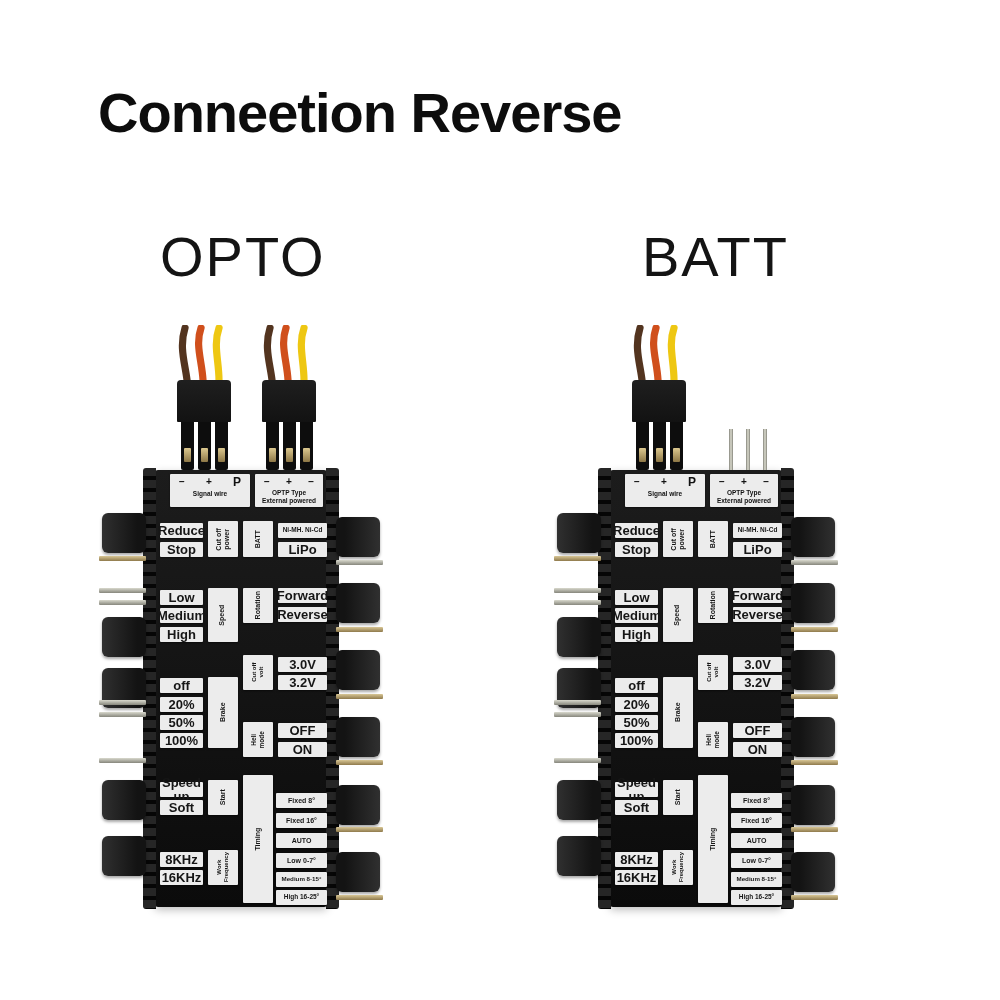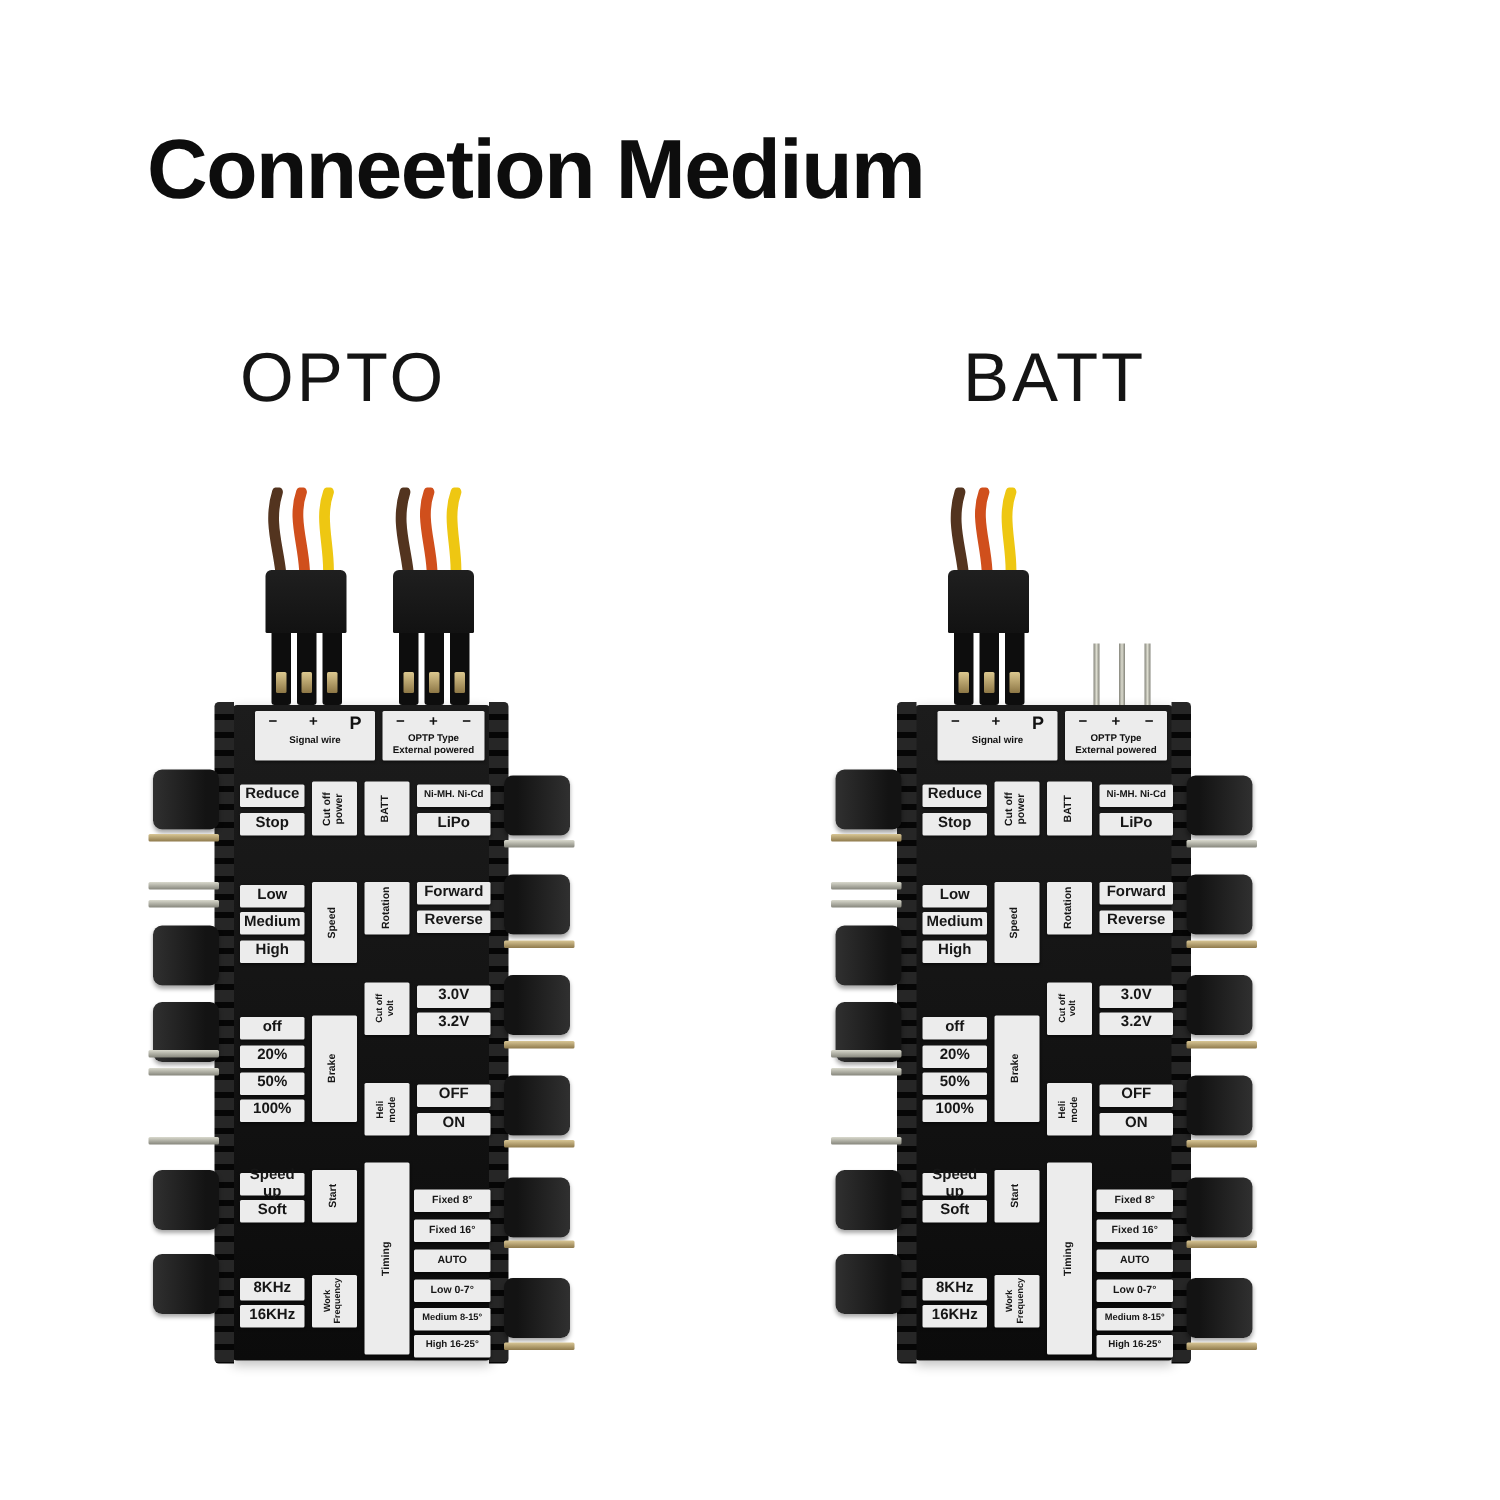--- a/index.html
+++ b/index.html
@@ -1,20 +1,20 @@
 <!DOCTYPE html>
 <html><head>
 <meta charset="utf-8">
 <style>
   html,body{margin:0;padding:0;background:#fff;}
   .stage{position:relative;width:1000px;height:1000px;background:#fff;overflow:hidden;
          font-family:"Liberation Sans", sans-serif;}
   .title{position:absolute;left:98px;top:80px;font-size:56px;font-weight:700;
          letter-spacing:-1px;color:#0d0d0d;white-space:nowrap;}
-  .variant{position:absolute;top:224px;font-size:46px;font-weight:400;color:#141414;
+  .variant{position:absolute;top:224px;font-size:56px;font-weight:400;color:#141414;
            letter-spacing:2px;white-space:nowrap;}
 
   
   .card{position:absolute;top:470px;width:172px;height:437px;border-radius:3px;
         background:linear-gradient(180deg,#1c1c1c,#0b0b0b);
         box-shadow:0 3px 8px rgba(0,0,0,.25);}
   .comb{position:absolute;top:-2px;bottom:-2px;width:13px;
         background:repeating-linear-gradient(180deg,#262626 0 8px,#060606 8px 12px);}
   .comb.l{left:-12px;border-radius:3px 0 0 3px;}
   .comb.r{right:-12px;border-radius:0 3px 3px 0;}
@@ -44,29 +44,29 @@
           box-shadow:0 1px 2px rgba(0,0,0,.5);}
   .pol{display:flex;justify-content:space-between;padding:3px 9px 0;font-weight:700;
        font-size:10px;line-height:1;}
   .pol .big{font-size:12px;margin-top:-1px;}
   .pcap{font-size:6.5px;font-weight:700;text-align:center;white-space:pre-line;
         line-height:1.3;margin-top:2px;}
 
   .cell{position:absolute;background:#ececec;color:#161616;border-radius:1px;
         font-weight:700;display:flex;align-items:center;justify-content:center;
         text-align:center;box-shadow:0 1px 2px rgba(0,0,0,.5);}
-  .cell.h{font-size:10px;white-space:pre-line;line-height:1.05;}
+  .cell.h{font-size:13px;white-space:pre-line;line-height:1.05;}
   .cell.v span{transform:rotate(-90deg);white-space:pre-line;text-align:center;
                font-size:7px;line-height:1.2;}
 </style>
 </head>
 <body>
 
 <div class="stage">
-  <div class="title">Conneetion Medium</div>
+  <div class="title">Conneetion Reverse</div>
   <div id="cards">
       <div class="variant" style="left: 160px;">OPTO</div>
       <div class="card" style="left: 155px; top: 470px;">
         <div class="comb l"></div>
         <div class="comb r"></div>
         <div class="cap l" style="top: 43px;"></div>
         <div class="cap l" style="top: 147px;"></div>
         <div class="cap l" style="top: 198px;"></div>
         <div class="cap l" style="top: 310px;"></div>
         <div class="cap l" style="top: 366px;"></div>

